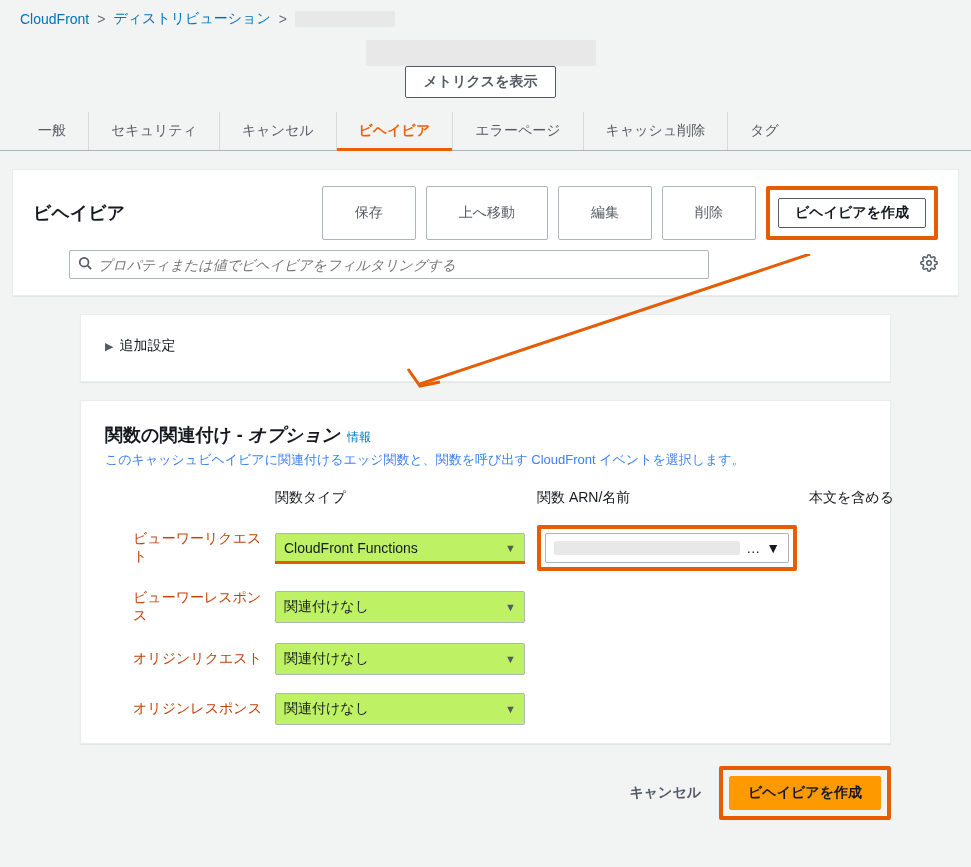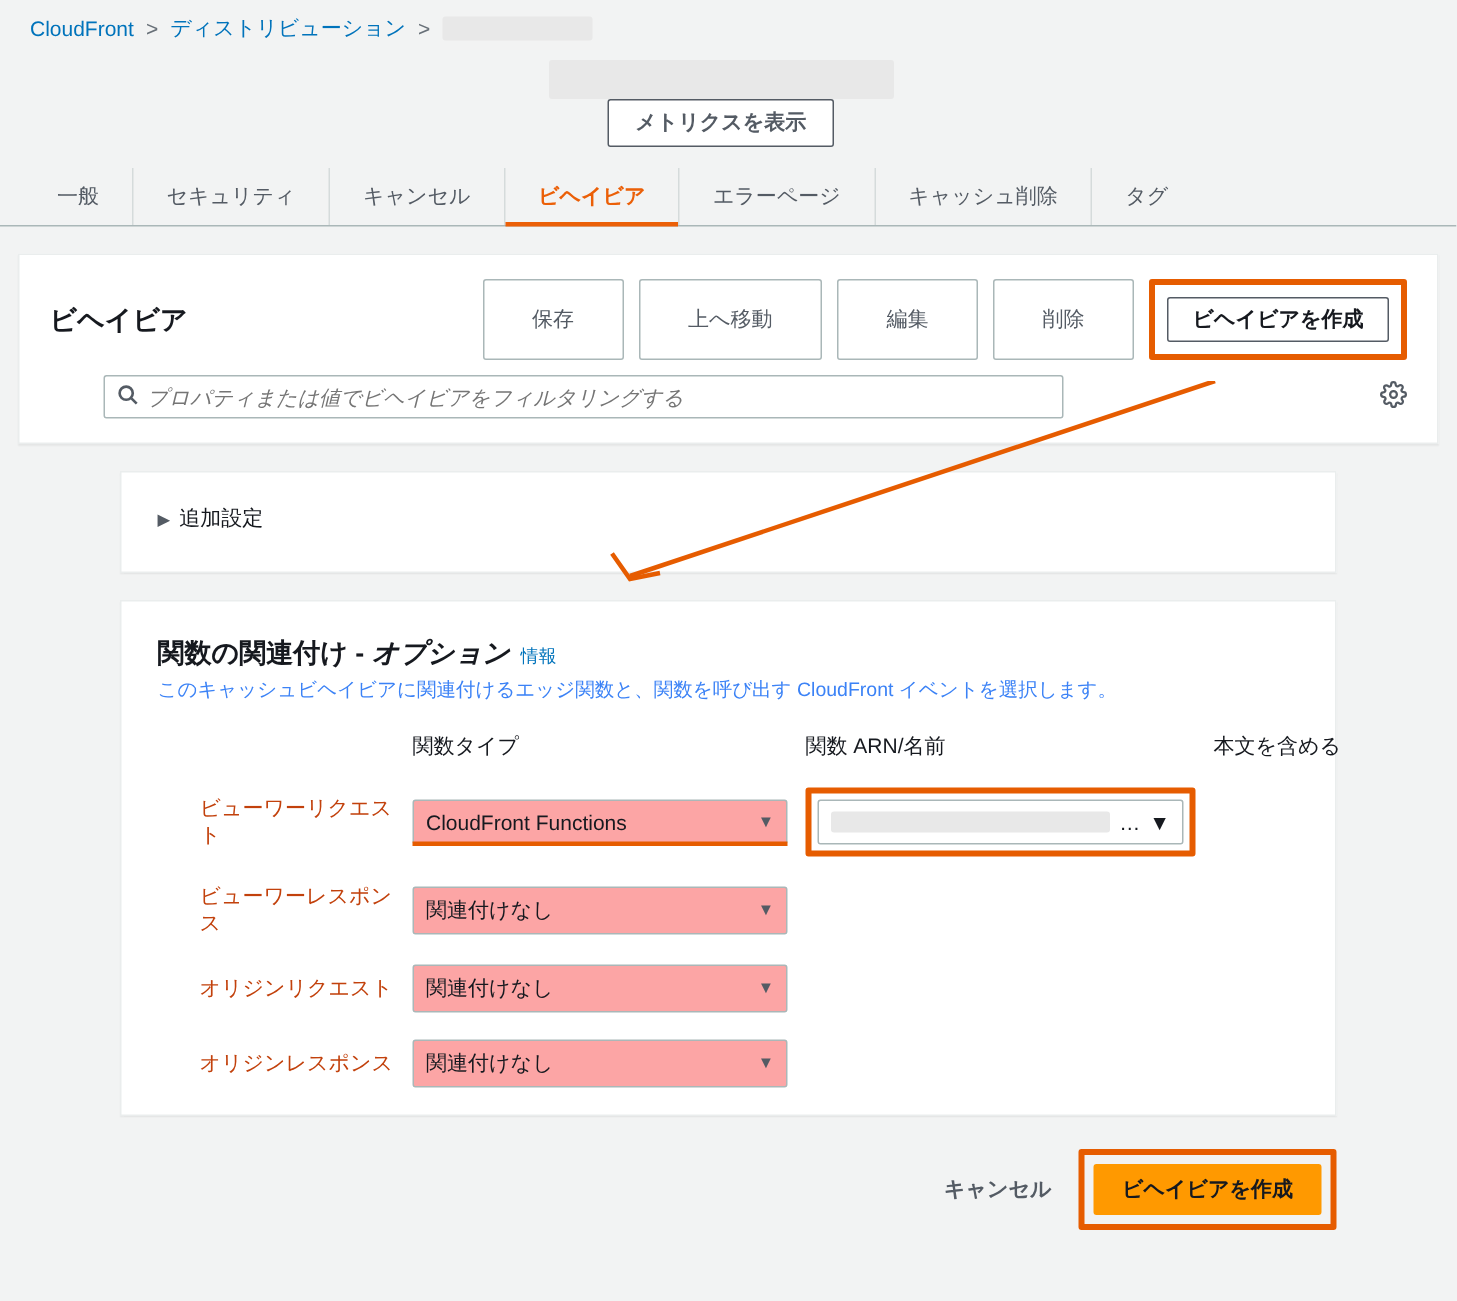--- a/index.html
+++ b/index.html
@@ -229,21 +229,21 @@
       font-size: 14px;
       color: #c2410c;
     }
     .select {
       border: 1px solid #aab7b8;
       border-radius: 2px;
       padding: 6px 8px;
       display: flex;
       align-items: center;
       justify-content: space-between;
-      background: #fca5a5;
+      background: #bef264;
       cursor: pointer;
       font-size: 14px;
     }
     .select .caret { color: #545b64; font-size: 11px; }
     .annot-box-arn {
       border: 4px solid #e65c00;
       padding: 4px;
       border-radius: 2px;
     }
     .arn-inner {

